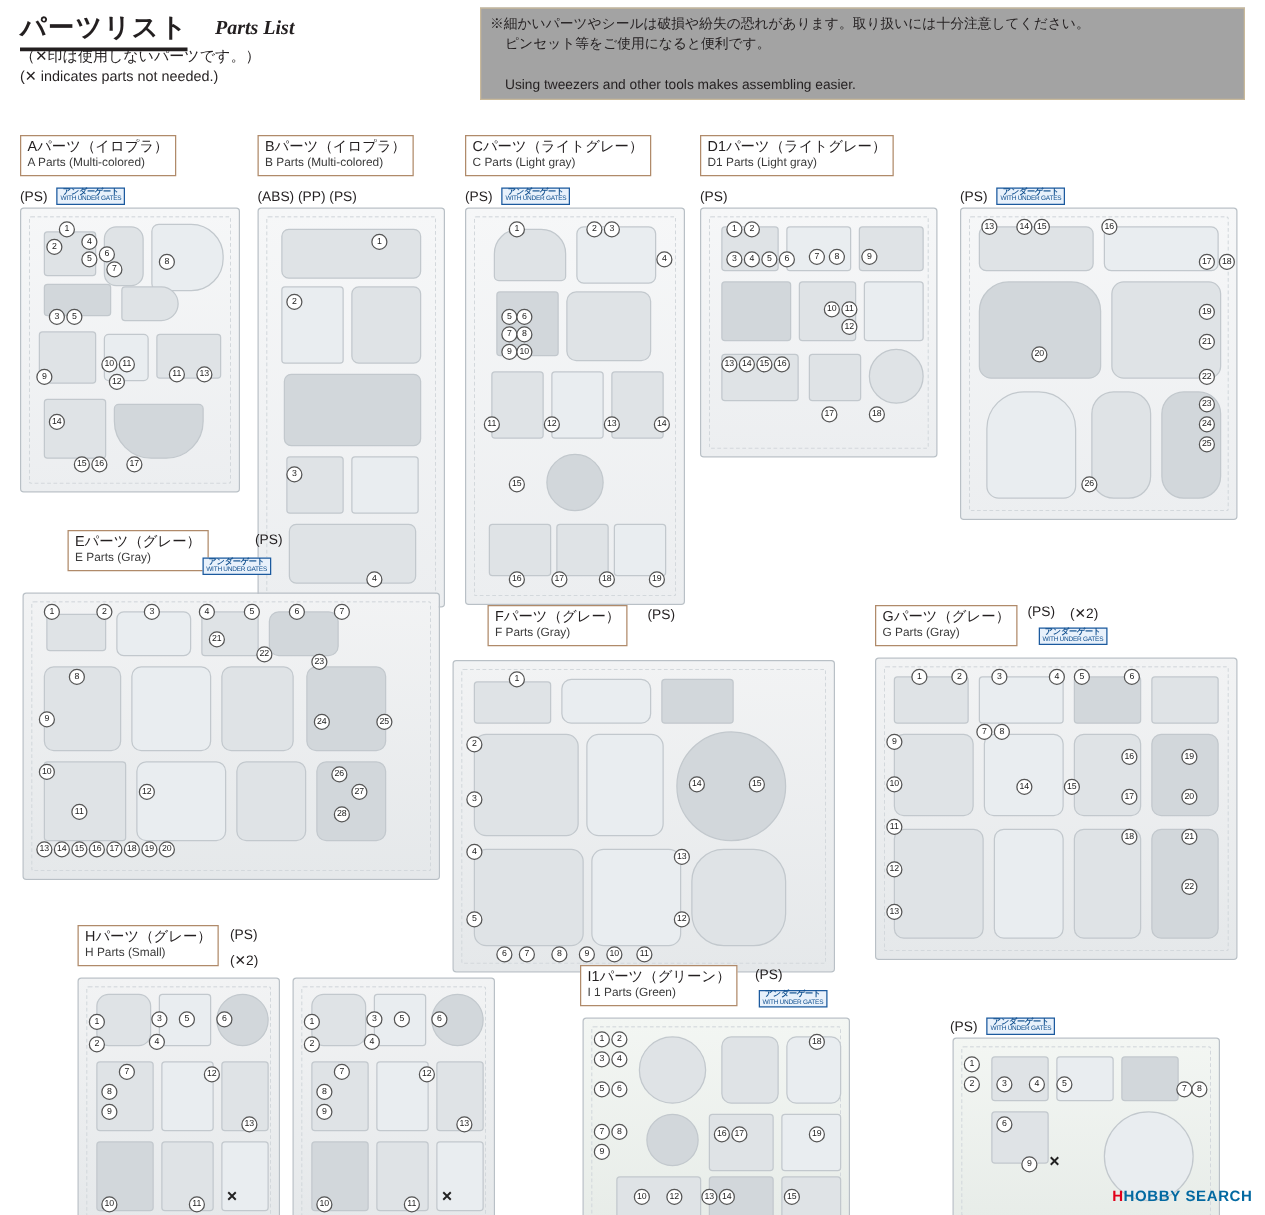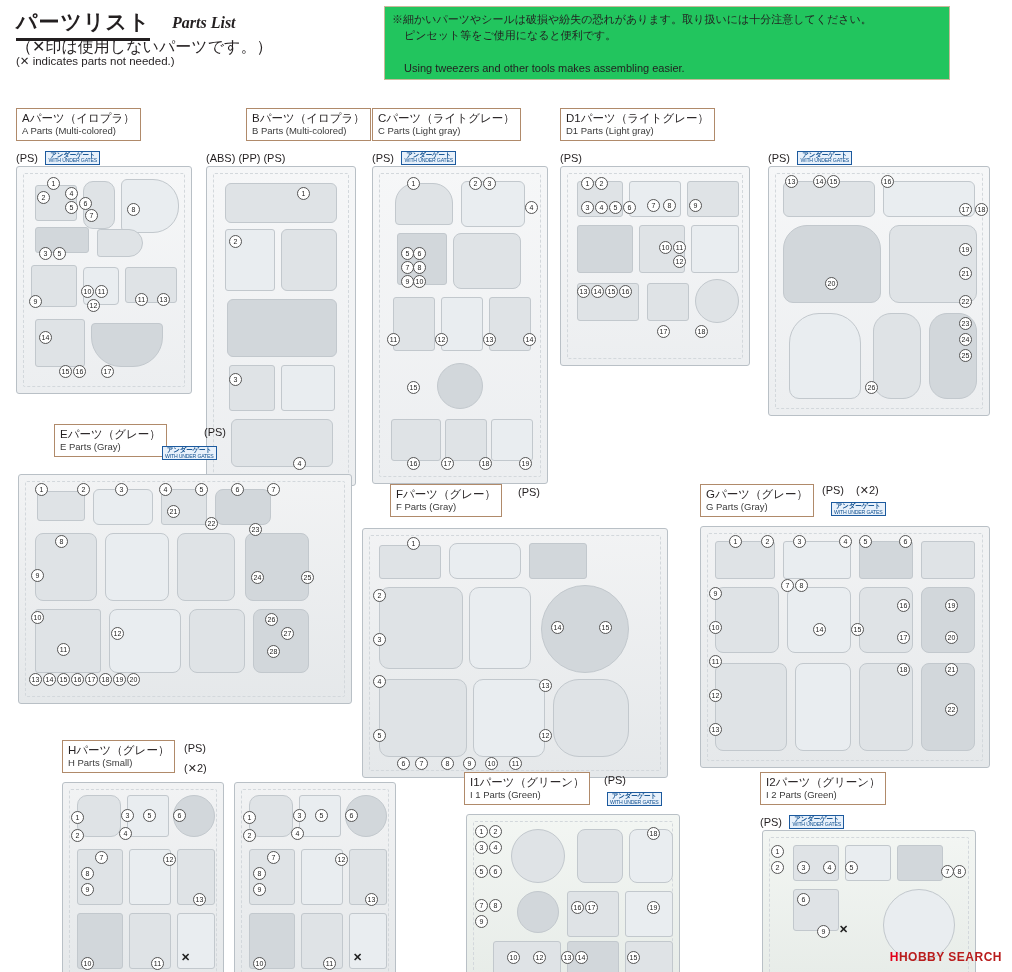--- a/index.html
+++ b/index.html
@@ -18,26 +18,26 @@
   .title-ja{
     position:absolute;left:16px;top:8px;
     font-size:21px;font-weight:bold;letter-spacing:1px;
     border-bottom:3px solid #231f20;padding-bottom:2px;
   }
   .title-en{
     position:absolute;left:172px;top:14px;
     font-size:16px;font-weight:bold;font-style:italic;
     font-family:"Liberation Serif", serif;
   }
-  .sub-ja{position:absolute;left:16px;top:37px;font-size:16px;}
+  .sub-ja{position:absolute;left:16px;top:37px;font-size:12px;}
   .sub-en{position:absolute;left:16px;top:54px;font-size:11.5px;}
 
   .notice{
-    position:absolute;left:384px;top:6px;width:566px;height:74px;
-    border:1px solid #c9b99a;background:#22c55e;
+    position:absolute;left:384px;top:6px;width:612px;height:74px;
+    border:1px solid #c9b99a;background:#a3a3a3;
     box-sizing:border-box;
   }
   .notice p{margin:0;font-size:11px;line-height:1.45;}
   .notice .nl1{position:absolute;left:7px;top:5px;}
   .notice .nl2{position:absolute;left:19px;top:21px;}
   .notice .nl3{position:absolute;left:7px;top:38px;font-family:"Liberation Sans",sans-serif;}
   .notice .nl4{position:absolute;left:19px;top:54px;}
 
   
   .group{position:absolute;}
@@ -86,21 +86,21 @@
   .num{
     position:absolute;font-size:7px;color:#222;
     width:11px;height:11px;line-height:11px;text-align:center;
     border:1px solid #555;border-radius:50%;background:#fff;
   }
   .xmark{position:absolute;font-size:11px;color:#222;font-weight:bold;}
 
   
   .logo{position:absolute;right:10px;bottom:8px;font-size:12px;font-weight:bold;letter-spacing:0.5px;}
   .logo .hs-red{color:#e2001a;}
-  .logo .hs-blk{color:#b91c1c;}
+  .logo .hs-blk{color:#0369a1;}
 </style>
 </head>
 <body>
 
 <div class="page">
 
   <div class="header">
     <div class="title-ja">パーツリスト</div>
     <div class="title-en">Parts List</div>
     <div class="sub-ja">（✕印は使用しないパーツです。）</div>
@@ -151,21 +151,21 @@
       <div class="num" style="left:70px;top:132px;">12</div>
       <div class="num" style="left:118px;top:126px;">11</div>
       <div class="num" style="left:140px;top:126px;">13</div>
       <div class="num" style="left:22px;top:164px;">14</div>
       <div class="num" style="left:42px;top:198px;">15</div>
       <div class="num" style="left:56px;top:198px;">16</div>
       <div class="num" style="left:84px;top:198px;">17</div>
     </div>
   </div>
 
-  <div class="group" style="left:206px;top:108px;width:152px;height:290px;padding-left:40px;">
+  <div class="group" style="left:206px;top:108px;width:152px;height:290px;">
     <div class="cap-box">
       <span class="cap-ja">Bパーツ（イロプラ）</span>
       <span class="cap-en">B Parts (Multi-colored)</span>
     </div>
     <div style="position:absolute;left:0;top:40px;">
       <span class="mat">(ABS) (PP) (PS)</span>
     </div>
     <div class="runner" style="left:0;top:58px;width:150px;height:320px;">
       <div class="part" style="left:18px;top:16px;width:110px;height:38px;border-radius:6px;"></div>
       <div class="part lite" style="left:18px;top:62px;width:48px;height:60px;"></div>
@@ -533,24 +533,20 @@
       <div class="num" style="left:108px;top:136px;">14</div>
       <div class="num" style="left:160px;top:136px;">15</div>
       <div class="num" style="left:104px;top:86px;">16</div>
       <div class="num" style="left:118px;top:86px;">17</div>
       <div class="num" style="left:180px;top:12px;">18</div>
       <div class="num" style="left:180px;top:86px;">19</div>
     </div>
   </div>
 
   <div class="group" style="left:760px;top:772px;width:220px;height:190px;">
-    <div class="cap-box">
-      <span class="cap-ja">I2パーツ（グリーン）</span>
-      <span class="cap-en">I 2 Parts (Green)</span>
-    </div>
     <div style="position:absolute;left:0;top:40px;">
       <span class="mat">(PS)</span>
       <span class="undergate">
         <b>アンダーゲート</b>
         <i>WITH UNDER GATES</i>
       </span>
     </div>
     <div class="runner green" style="left:2px;top:58px;width:214px;height:150px;">
       <div class="part" style="left:30px;top:14px;width:44px;height:34px;"></div>
       <div class="part lite" style="left:82px;top:14px;width:44px;height:34px;"></div>

